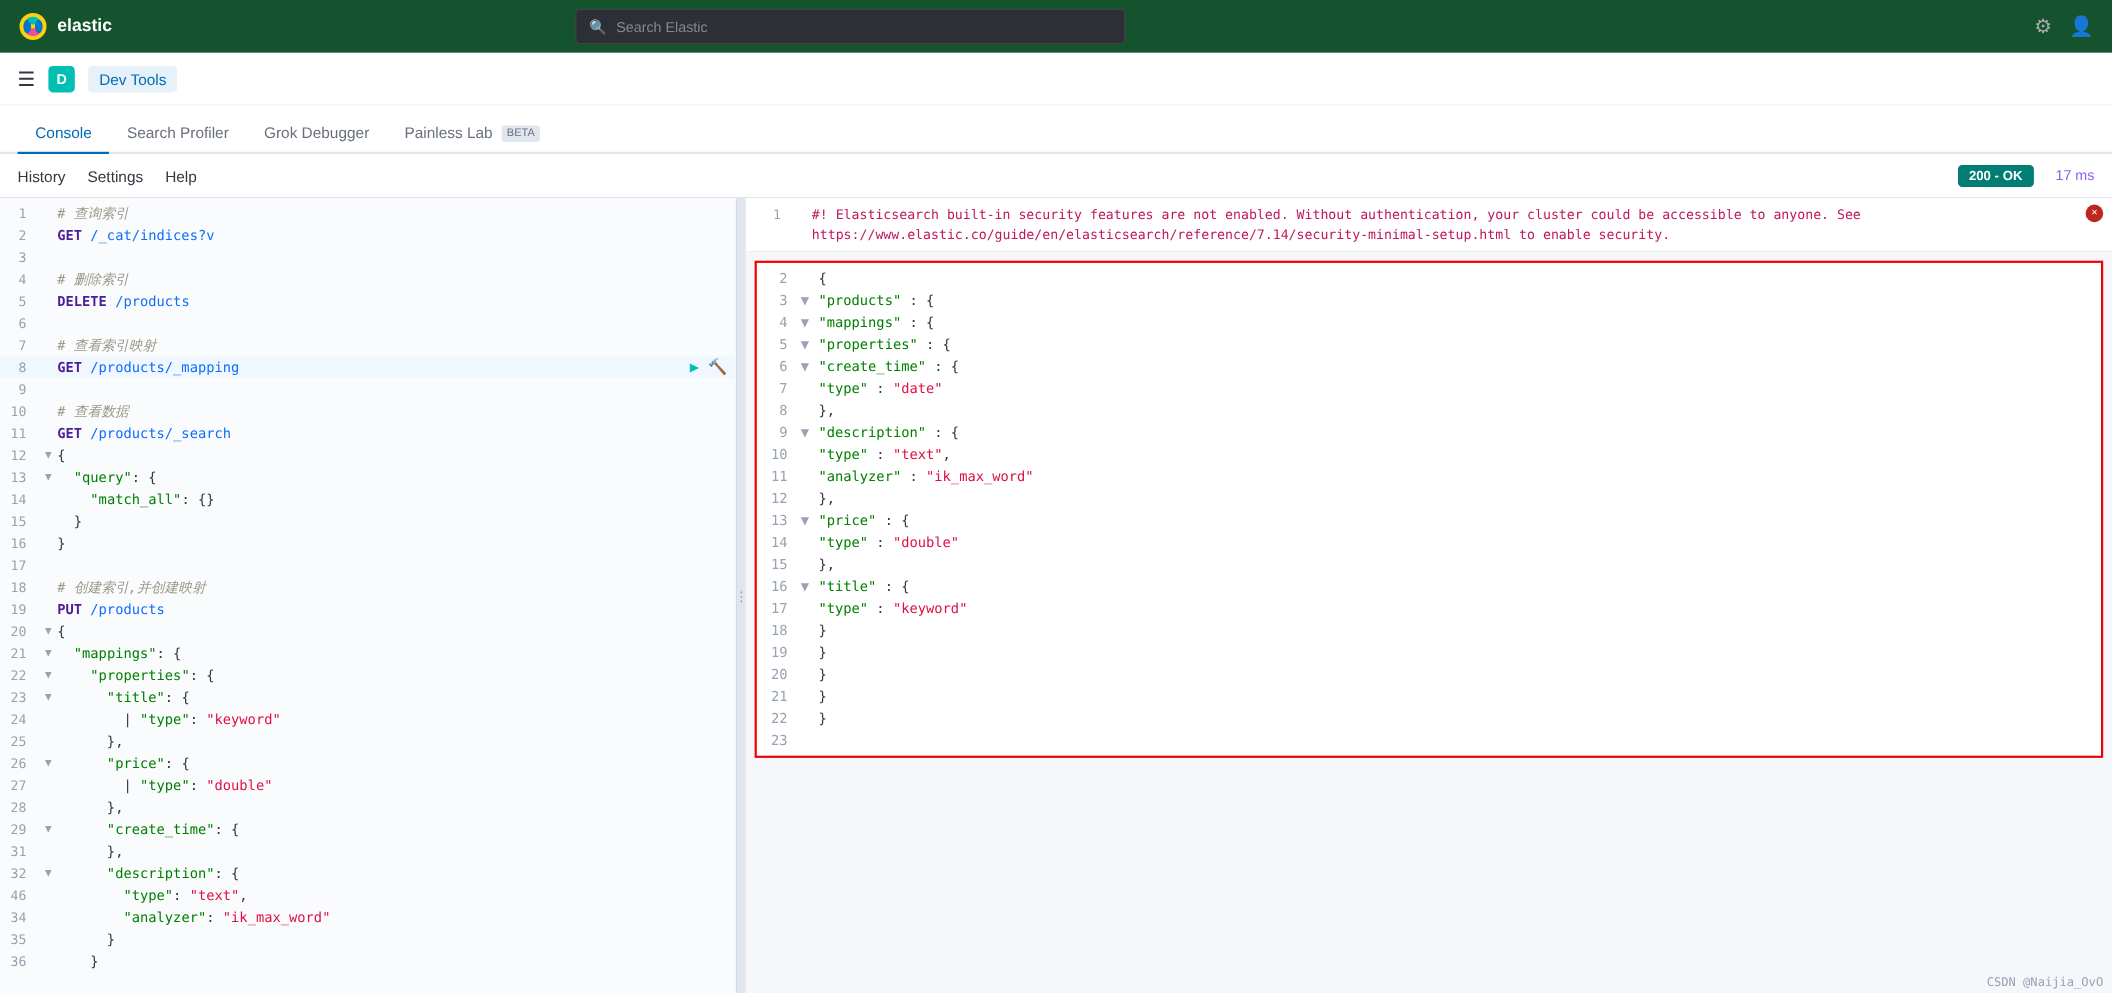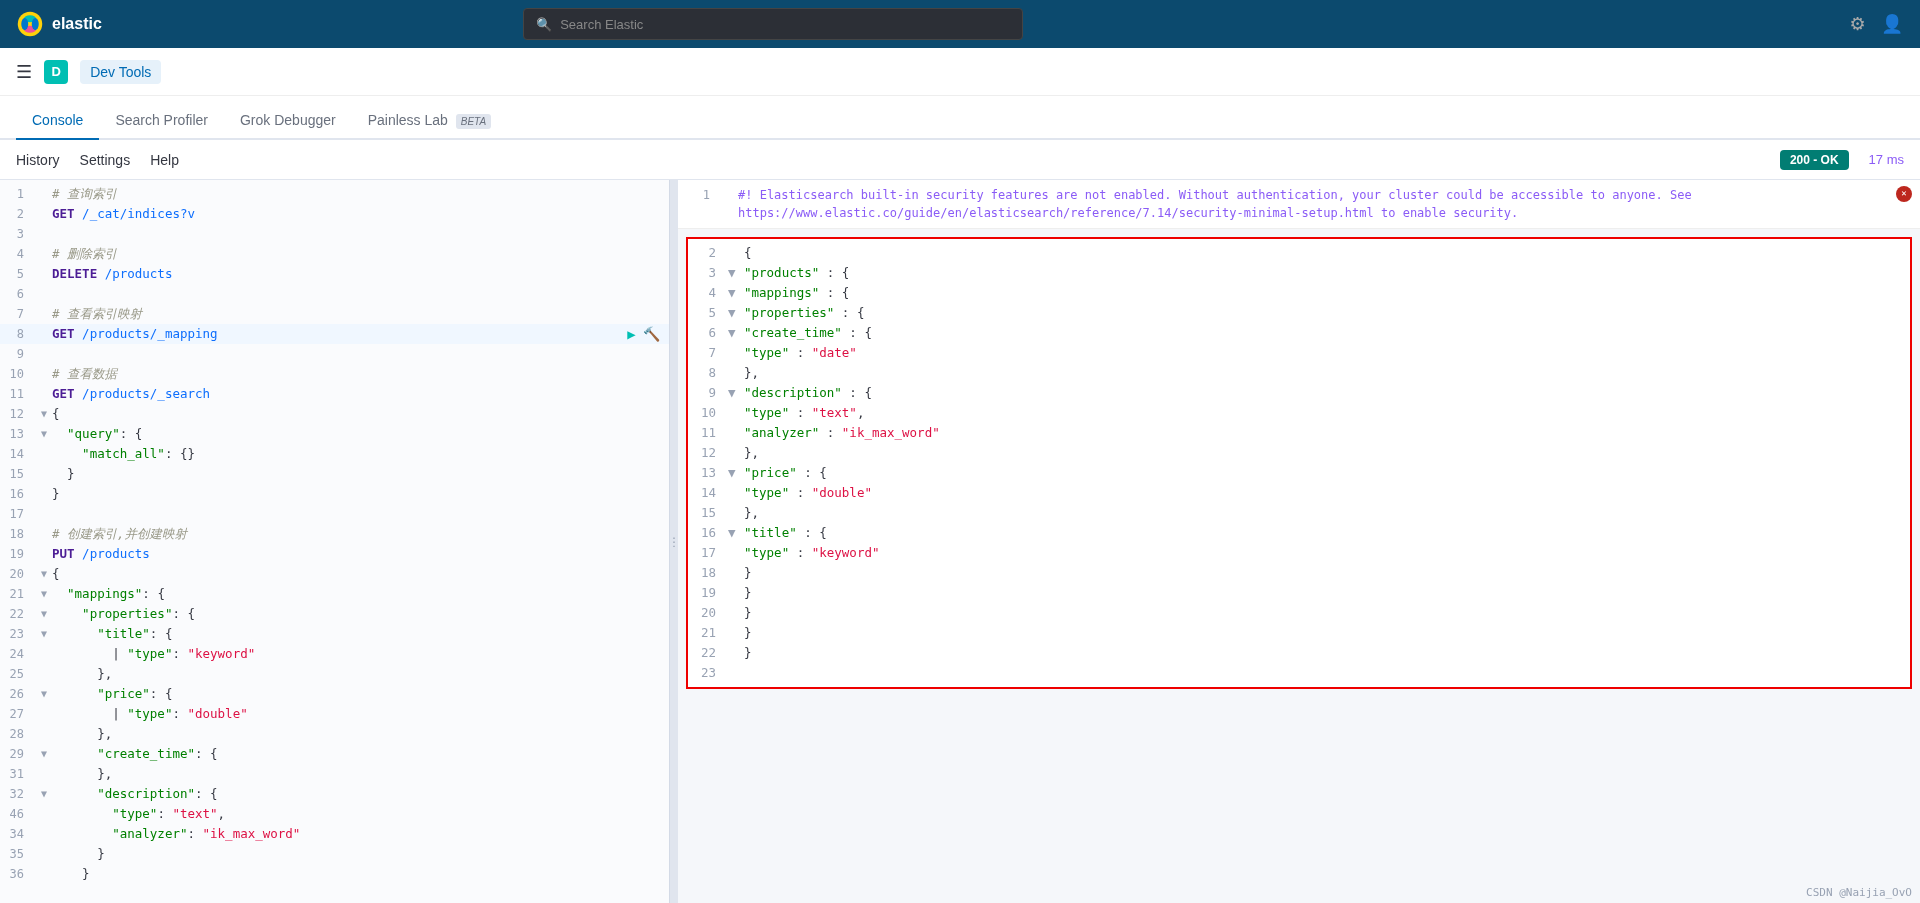--- a/index.html
+++ b/index.html
@@ -1,20 +1,20 @@
 <!DOCTYPE html>
 <html><head>
   <meta charset="utf-8">
   <style>
     * { box-sizing: border-box; margin: 0; padding: 0; }
     body { font-family: -apple-system, BlinkMacSystemFont, 'Segoe UI', sans-serif; background: #fff; color: #343741; overflow: hidden; }
 
     
     .top-nav {
-      background: #0c4a6e;
+      background: #14532d;
       height: 48px;
       display: flex;
       align-items: center;
       padding: 0 16px;
       gap: 16px;
     }
     .elastic-logo {
       display: flex;
       align-items: center;
       gap: 8px;
@@ -114,21 +114,20 @@
       font-weight: 500;
     }
     .tab-beta {
       background: #e0e5ee;
       color: #69707d;
       font-size: 10px;
       padding: 2px 5px;
       border-radius: 3px;
       margin-left: 4px;
       vertical-align: middle;
-      font-style: italic;
     }
 
     
     .toolbar {
       height: 40px;
       display: flex;
       align-items: center;
       padding: 0 16px;
       gap: 20px;
       border-bottom: 1px solid #e0e5ee;
@@ -499,21 +498,21 @@
   </div>
 
   <div class="pane-divider">⋮</div>
 
   <div class="right-pane">
 
     <div style="display:flex;align-items:flex-start;padding:6px 8px;background:#fff;border-bottom:1px solid #eee;font-family:Consolas,Monaco,monospace;font-size:12px;line-height:1.5;">
       <span style="width:36px;min-width:36px;text-align:right;padding-right:12px;color:#98a2b3;user-select:none;">1</span>
       <span style="min-width:16px;"></span>
       <div style="flex:1;">
-        <span style="color:#8b5cf6;">#! Elasticsearch built-in security features are not enabled. Without authentication, your cluster could be accessible to anyone. See https://www.elastic.co/guide/en/elasticsearch/reference/7.14/security-minimal-setup.html to enable security.</span>
+        <span style="color:#be185d;">#! Elasticsearch built-in security features are not enabled. Without authentication, your cluster could be accessible to anyone. See https://www.elastic.co/guide/en/elasticsearch/reference/7.14/security-minimal-setup.html to enable security.</span>
       </div>
       <div style="width:16px;height:16px;background:#bd271e;border-radius:50%;display:flex;align-items:center;justify-content:center;color:#fff;font-size:9px;cursor:pointer;flex-shrink:0;margin-left:8px;">✕</div>
     </div>
 
     <div style="margin:8px;border:2px solid #e00;background:#fff;padding:4px 0;">
       <div style="display:flex;line-height:20px;font-family:Consolas,Monaco,monospace;font-size:12.5px;padding:0 4px;">
         <span style="width:36px;text-align:right;padding-right:12px;color:#98a2b3;user-select:none;">2</span>
         <span style="min-width:16px;"></span>
         <span style="color:#343741;">{</span>
       </div>

